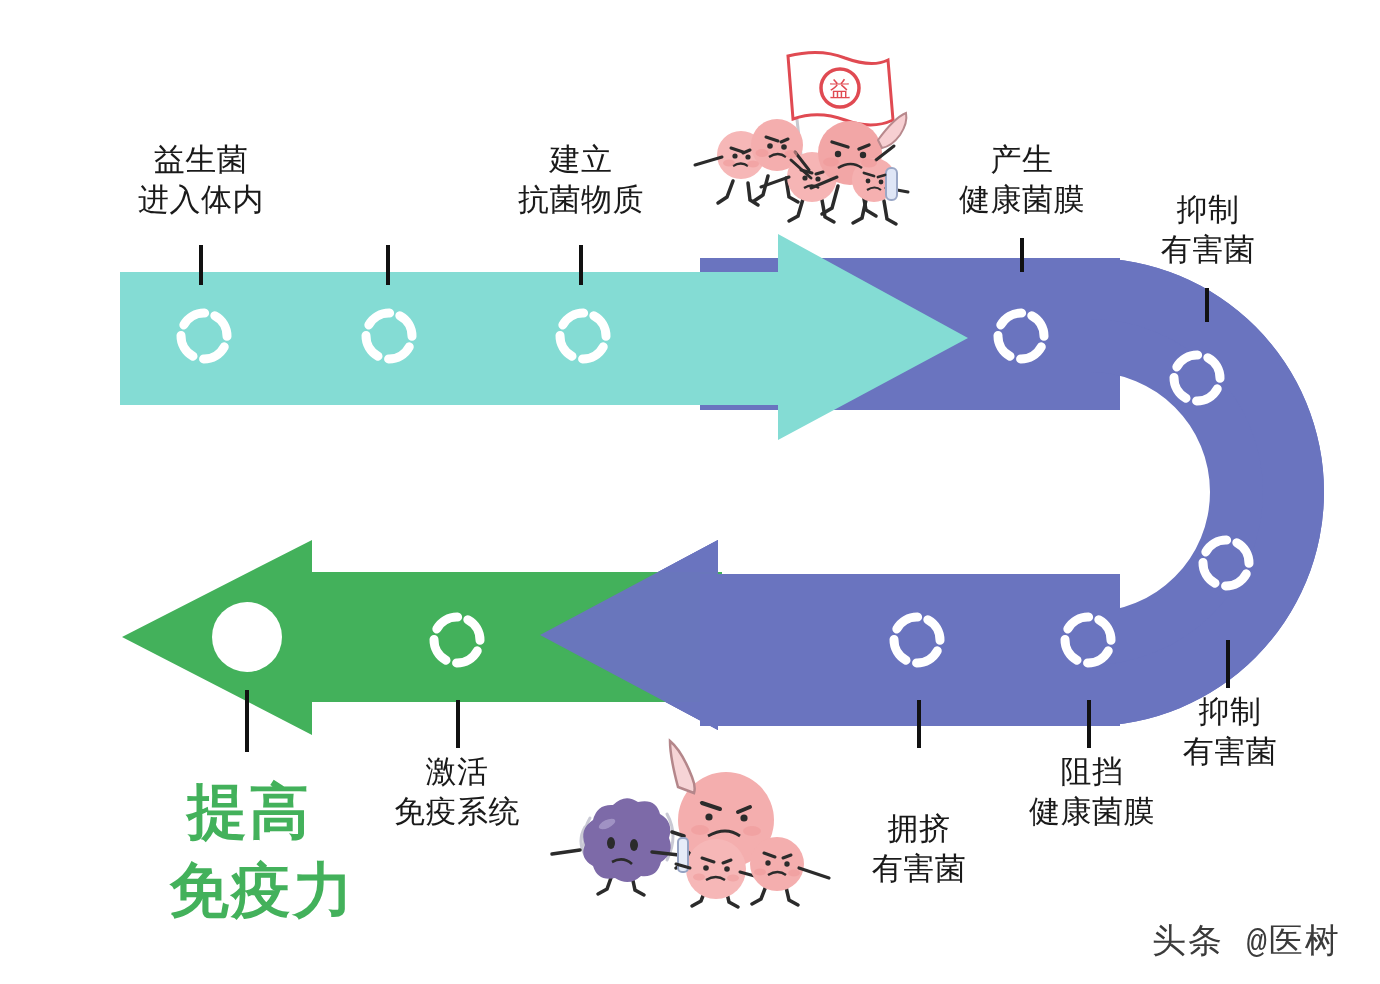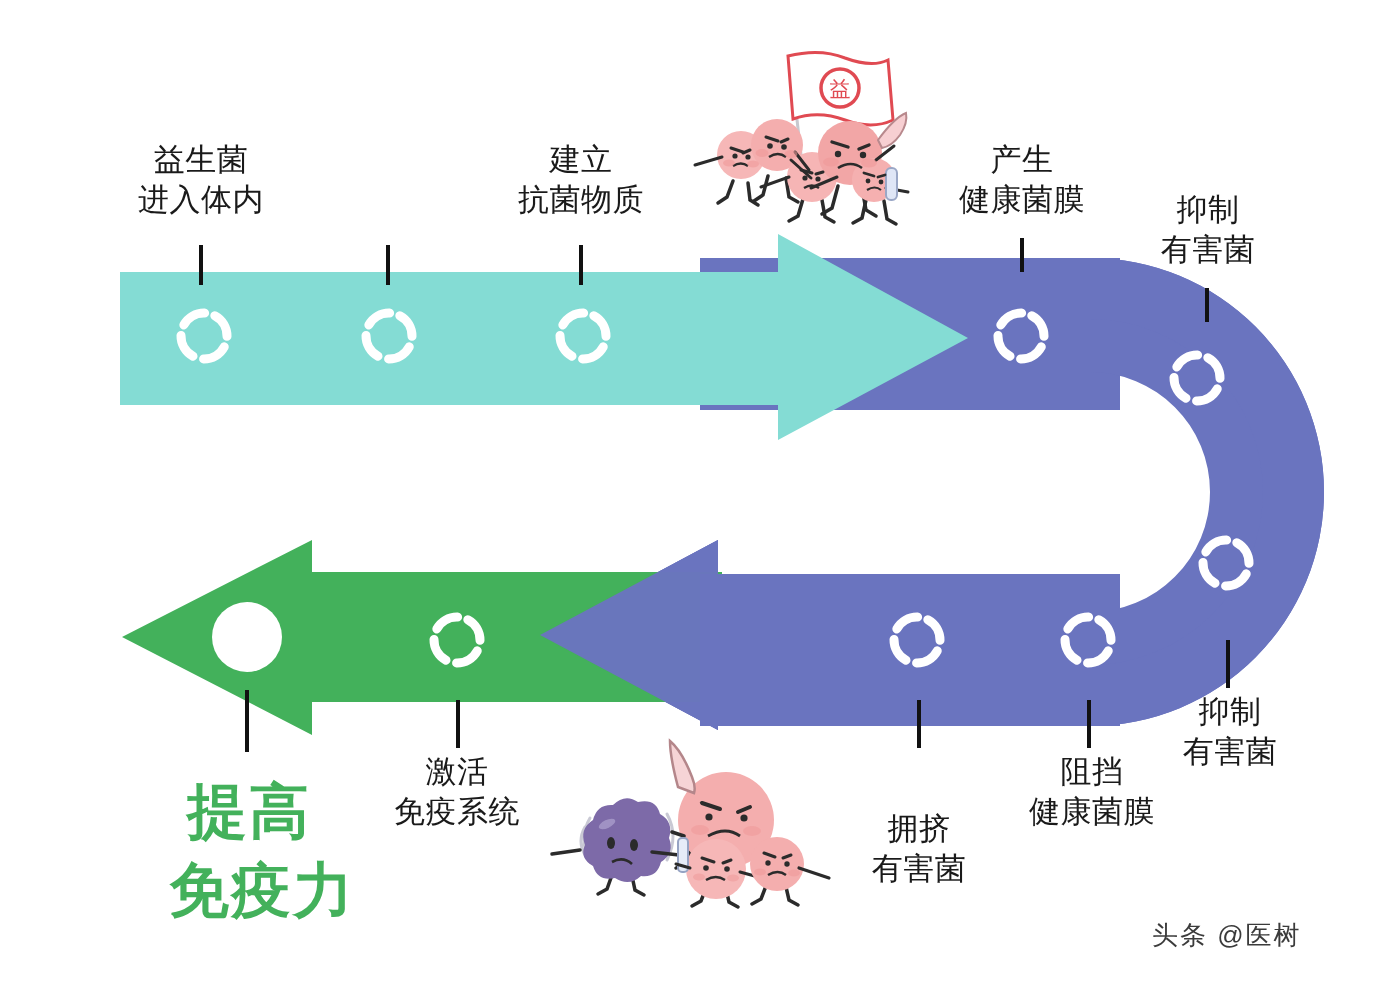--- a/index.html
+++ b/index.html
@@ -38,25 +38,25 @@
   .label.big-green {
     color: #43b15b;
     font-size: 60px;
     font-weight: bold;
     line-height: 1.32;
     letter-spacing: 2px;
   }
   .watermark {
     position: absolute;
     color: #2b2b2b;
-    font-size: 26px;
+    font-size: 34px;
     letter-spacing: 2px;
     white-space: pre;
     opacity: 0.92;
-    font-family: Liberation Sans, sans-serif;
+    font-family: Liberation Mono, monospace;
   }
 </style>
 </head>
 <body>
 
 <div id="stage">
 
   <svg id="flow-svg" viewBox="0 0 1380 984">
     <defs>
 

